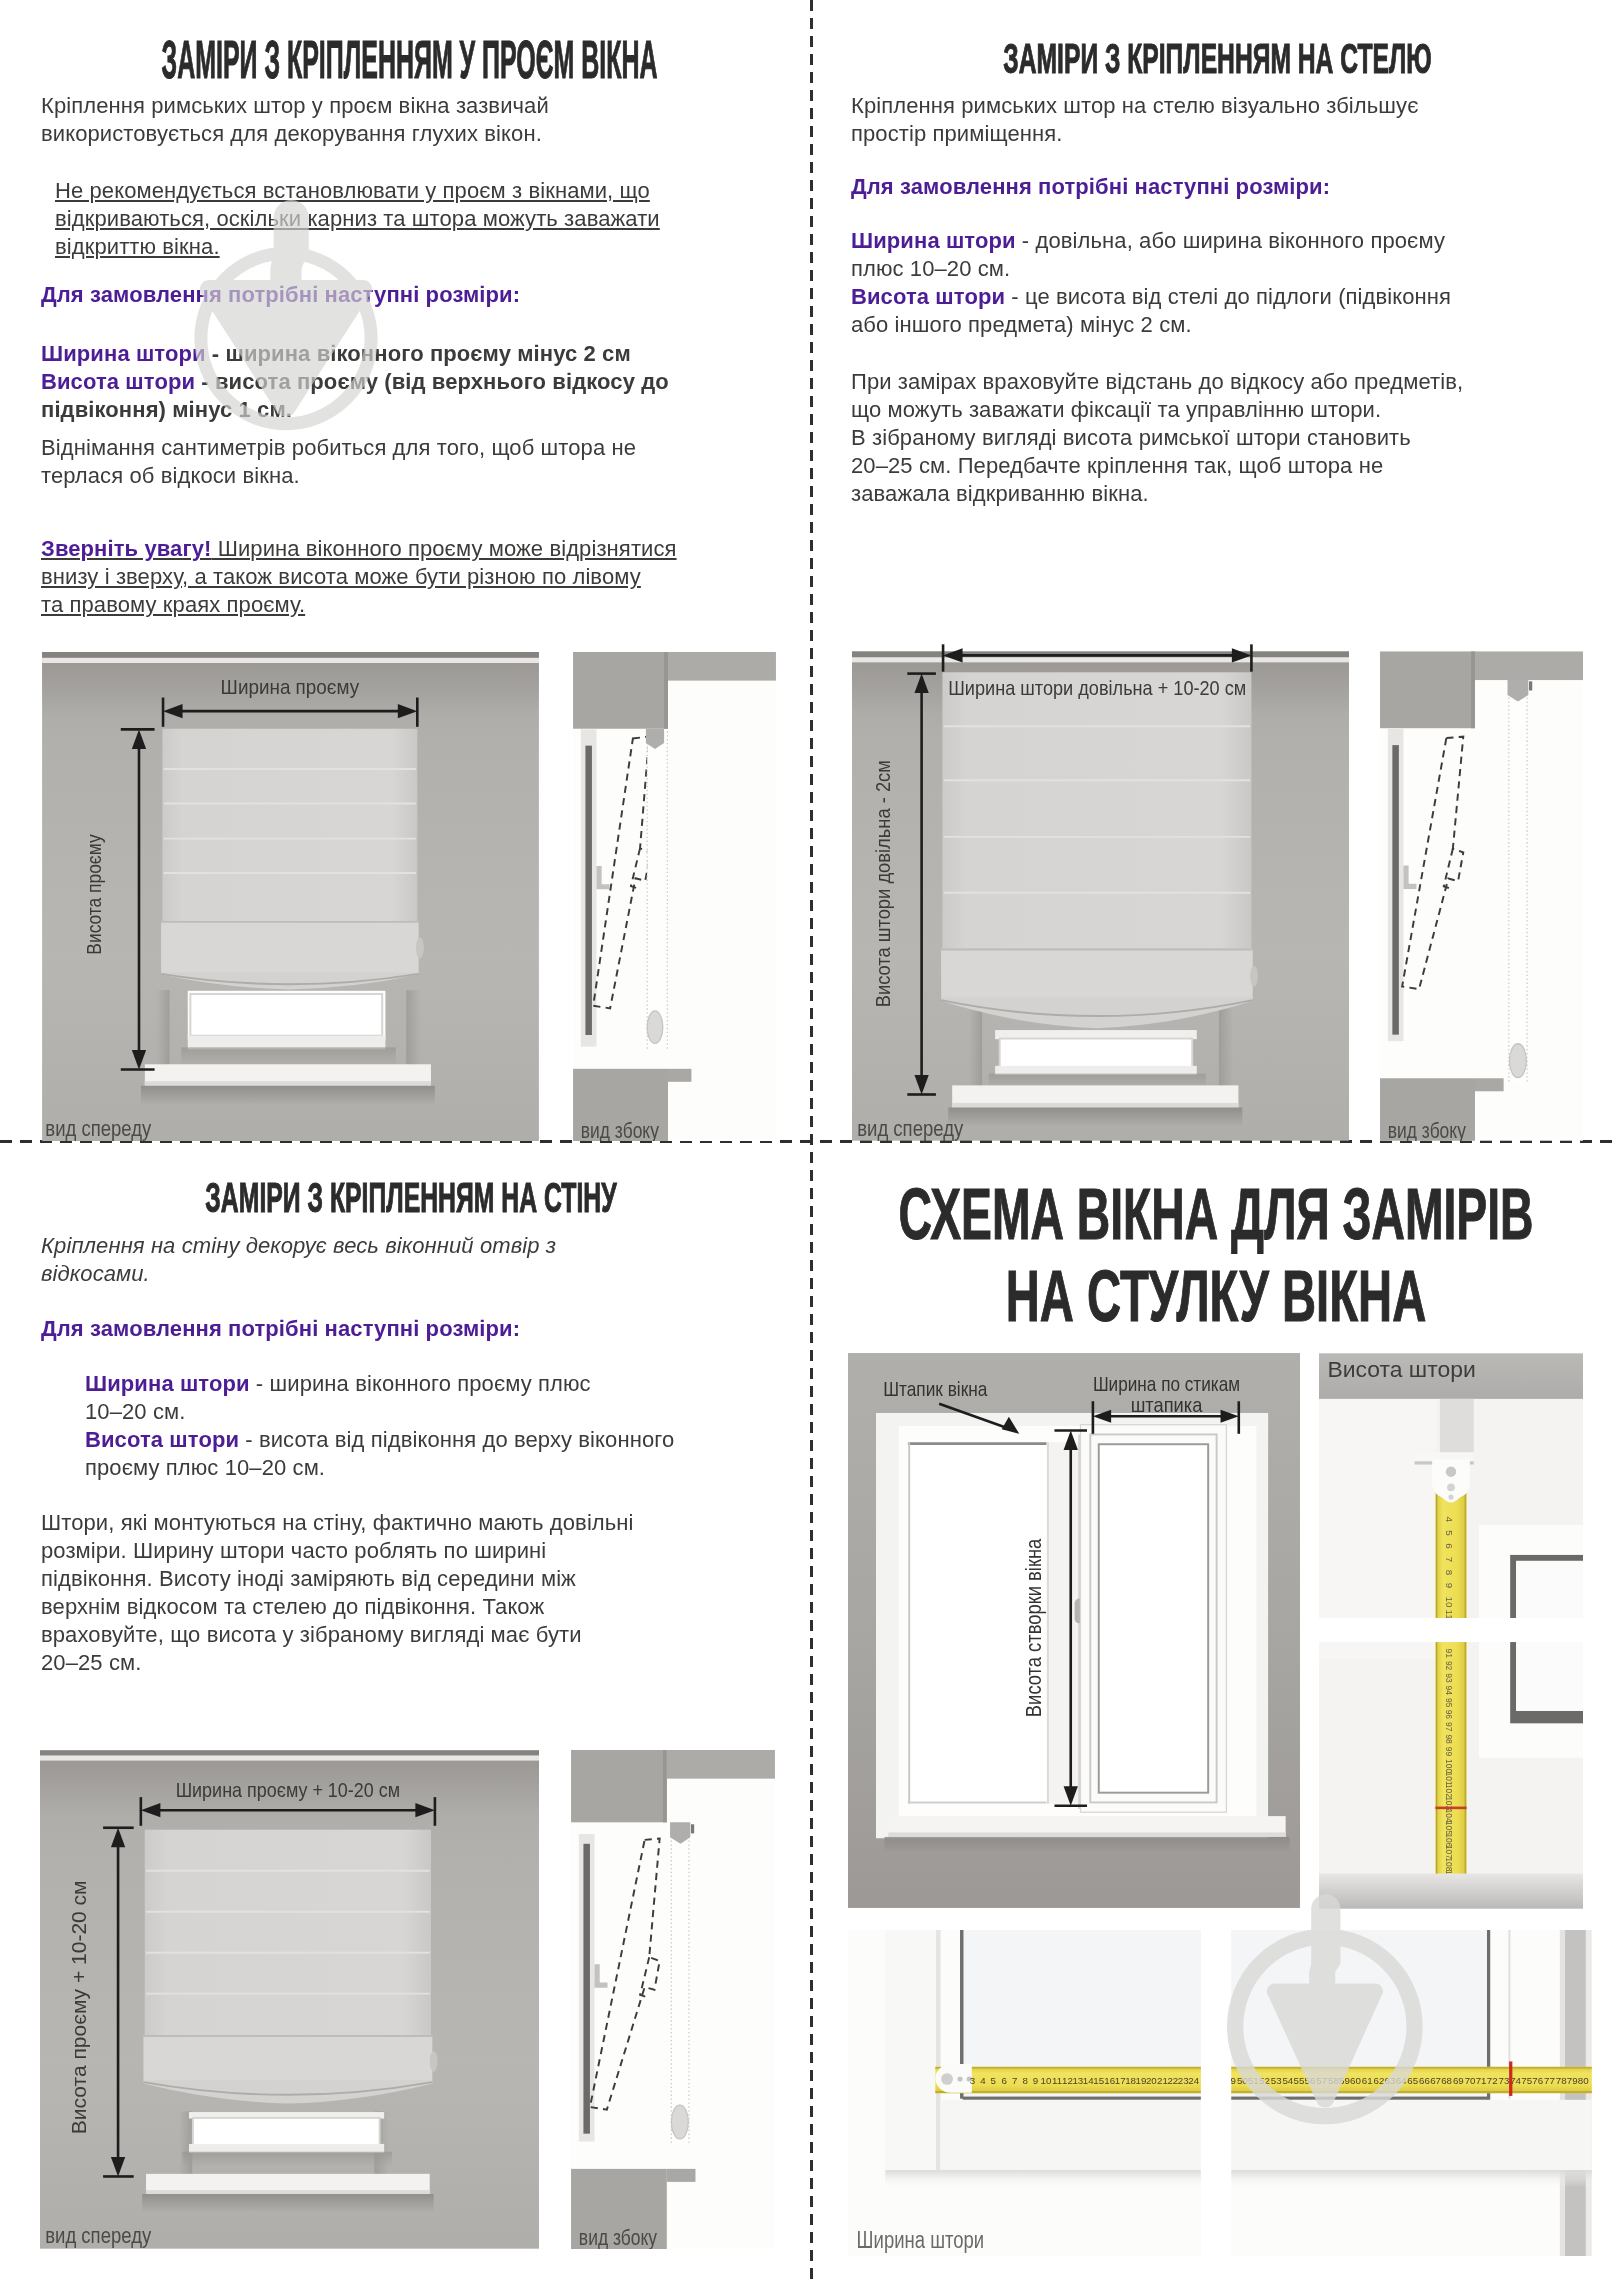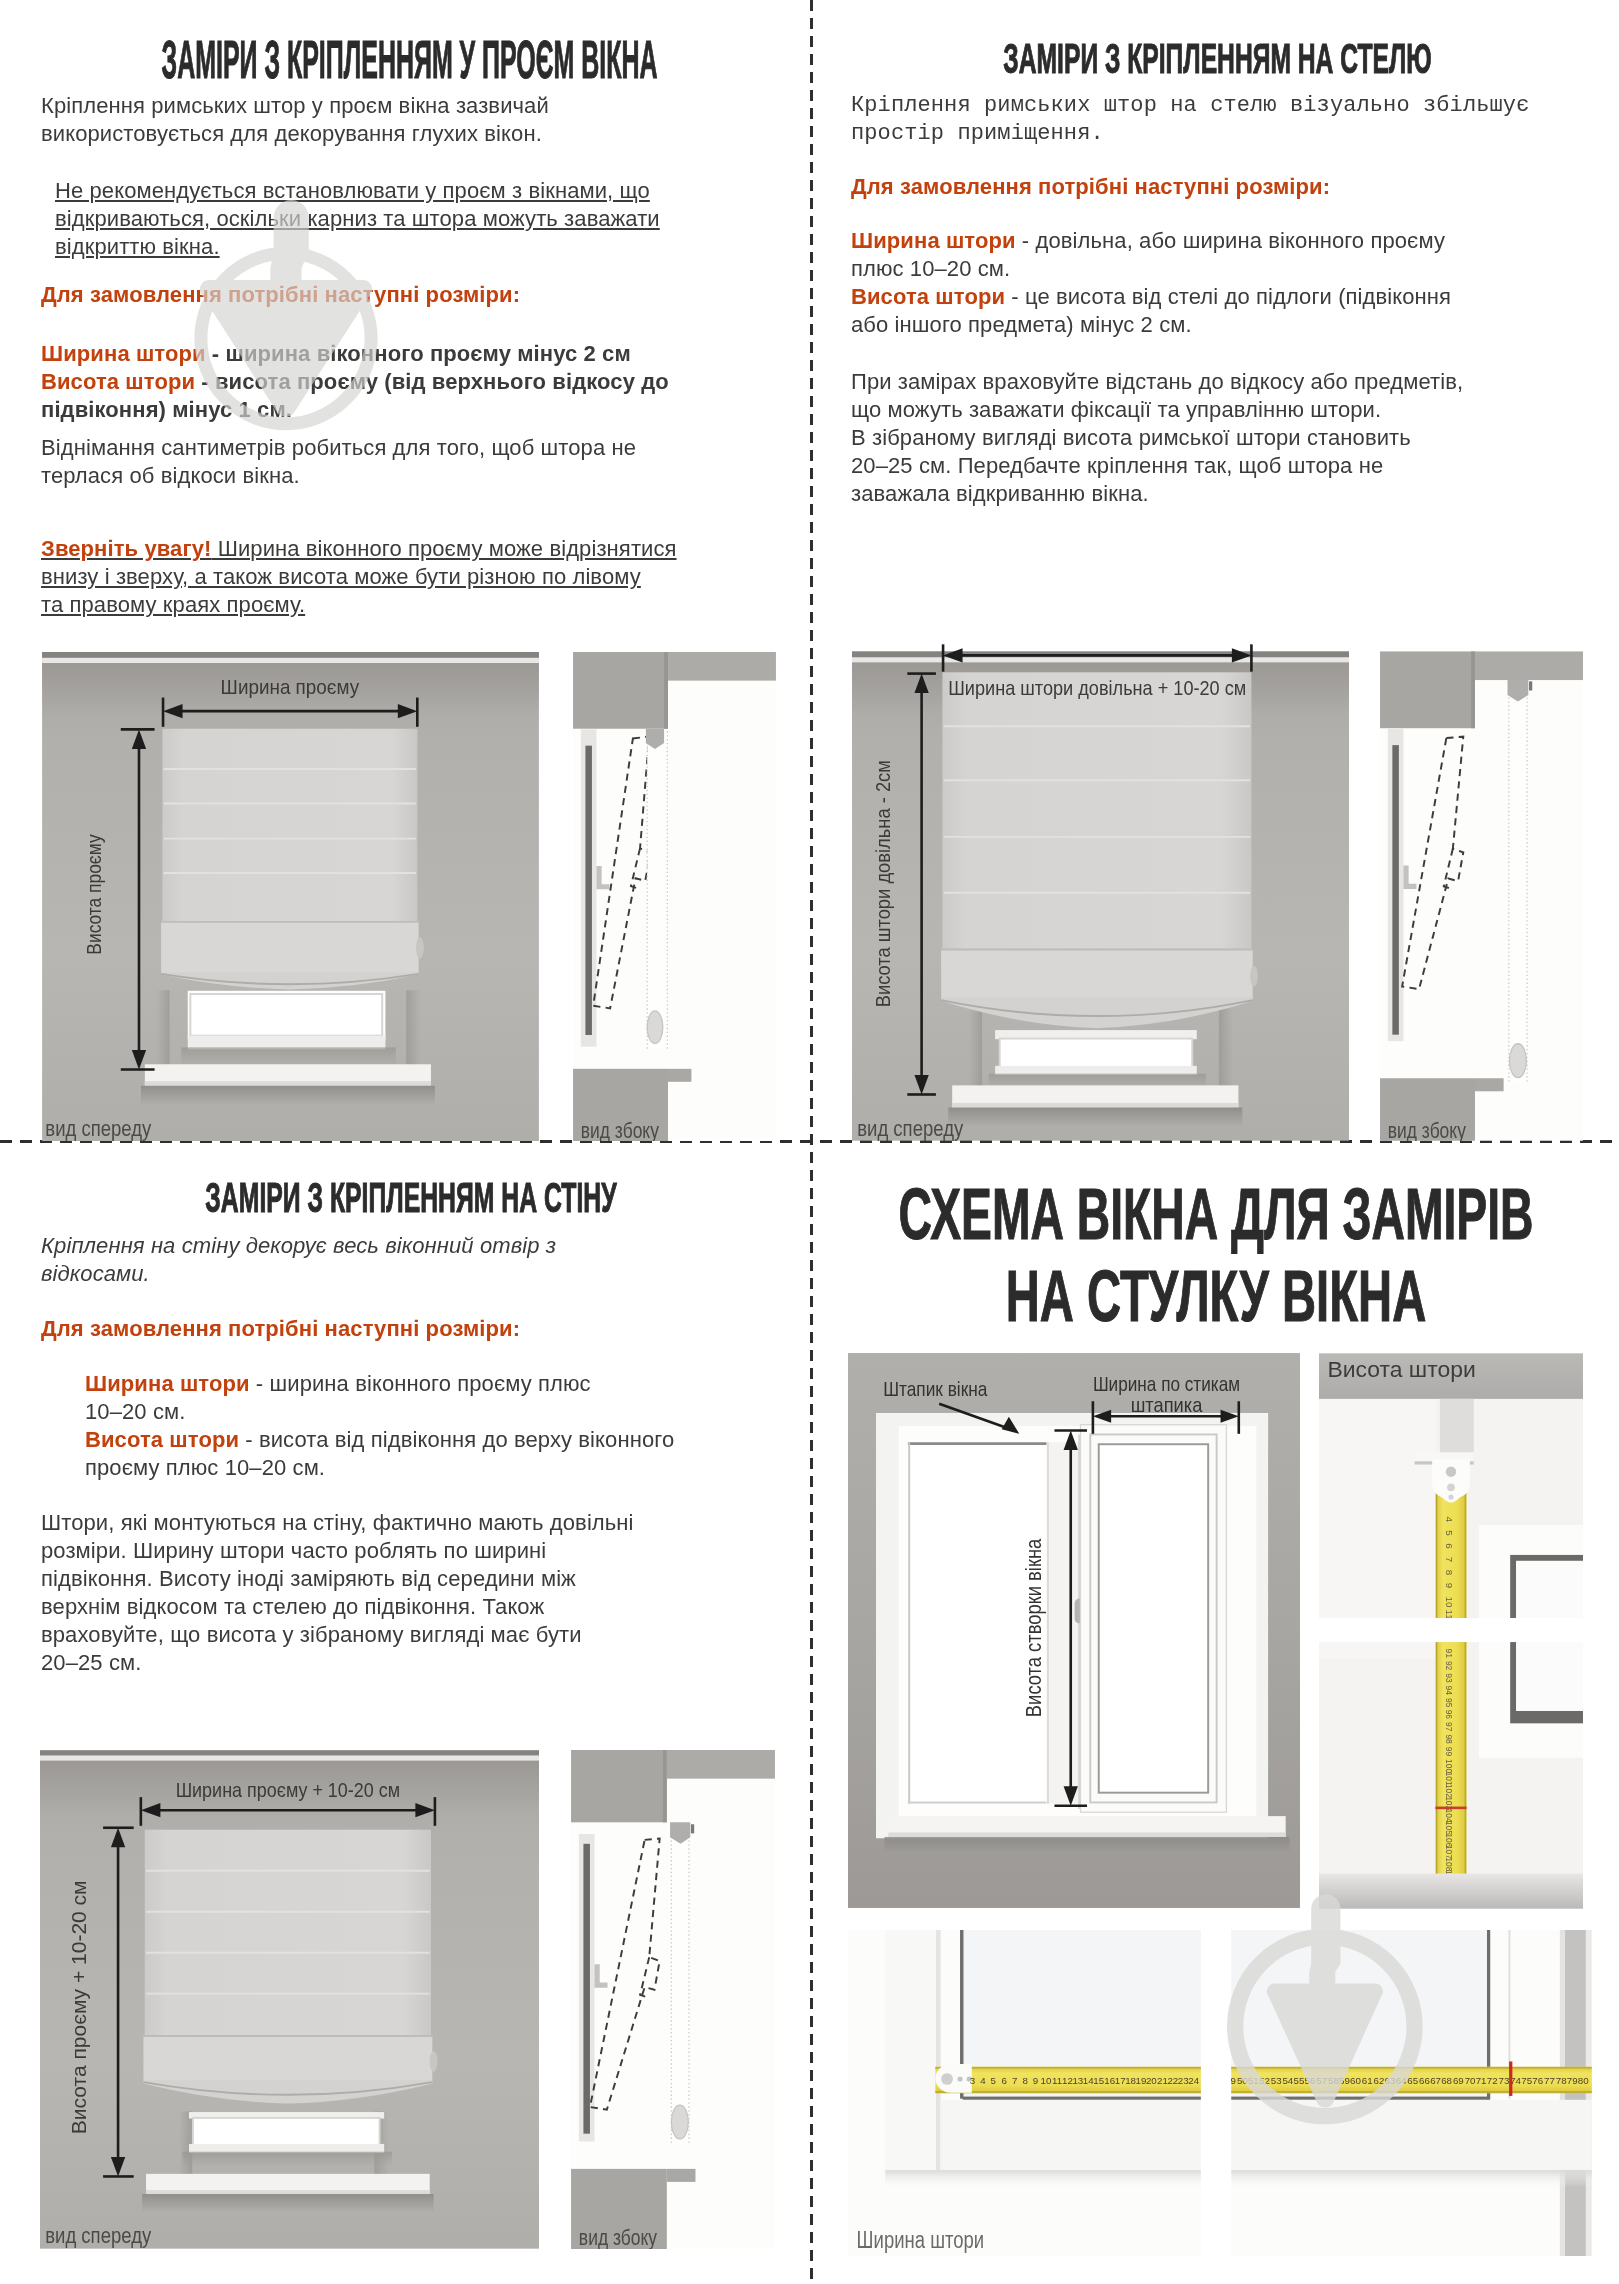--- a/index.html
+++ b/index.html
@@ -1,20 +1,20 @@
 <!DOCTYPE html>
 <html style="font-size:10.4px"><head>
 <meta charset="utf-8">
 <style>
   html,body{margin:0;padding:0;background:#ffffff;}
   body{width:1619px;height:2284px;position:relative;overflow:hidden;
        font-family:"Liberation Sans",sans-serif;}
   .abs{position:absolute;}
   .body{font-size:22px;line-height:28px;color:#3b3b3a;letter-spacing:0.1px;white-space:nowrap;}
-  .body b{color:#c2410c;}
+  .body b{color:#4c1d95;}
   svg text{font-family:"Liberation Sans",sans-serif;}
   .ttl{fill:#2b2b2b;font-weight:bold;stroke:#2b2b2b;stroke-width:1.6;paint-order:stroke;}
 </style>
 </head>
 <body>
 
 <div class="abs" style="left:810px;top:0;width:2.6px;height:2284px;background:repeating-linear-gradient(180deg,#2e2e2e 0 11px,transparent 11px 18px);"></div>
 
 <div class="abs" style="left:0;top:1140px;width:1619px;height:3.3px;background:repeating-linear-gradient(90deg,#2e2e2e 0 12.4px,transparent 12.4px 20px);"></div>
 
@@ -31,21 +31,21 @@
 <div class="abs body" style="left:41px;top:340px;font-weight:bold;"><b>Ширина штори</b> - ширина віконного проєму мінус 2 см<br><b>Висота штори</b> - висота проєму (від верхнього відкосу до<br>підвіконня) мінус 1 см.</div>
 
 <div class="abs body" style="left:41px;top:434px;">Віднімання сантиметрів робиться для того, щоб штора не<br>терлася об відкоси вікна.</div>
 
 <div class="abs body" style="left:41px;top:535px;text-decoration:underline;"><b>Зверніть увагу!</b> Ширина віконного проєму може відрізнятися<br>внизу і зверху, а також висота може бути різною по лівому<br>та правому краях проєму.</div>
 
 <svg class="abs" style="left:1002px;top:38px;" width="431" height="43" viewBox="0 0 662 66">
   <text class="ttl" x="331" y="53" font-size="66" text-anchor="middle" textLength="658" lengthAdjust="spacingAndGlyphs">ЗАМІРИ З КРІПЛЕННЯМ НА СТЕЛЮ</text>
 </svg>
 
-<div class="abs body" style="left:851px;top:92px;font-family:Liberation Mono, monospace;">Кріплення римських штор на стелю візуально збільшує<br>простір приміщення.</div>
+<div class="abs body" style="left:851px;top:92px;">Кріплення римських штор на стелю візуально збільшує<br>простір приміщення.</div>
 
 <div class="abs body" style="left:851px;top:173px;"><b>Для замовлення потрібні наступні розміри:</b></div>
 
 <div class="abs body" style="left:851px;top:227px;"><b>Ширина штори</b> - довільна, або ширина віконного проєму<br>плюс 10–20 см.<br><b>Висота штори</b> - це висота від стелі до підлоги (підвіконня<br>або іншого предмета) мінус 2 см.</div>
 
 <div class="abs body" style="left:851px;top:368px;">При замірах враховуйте відстань до відкосу або предметів,<br>що можуть заважати фіксації та управлінню штори.<br>В зібраному вигляді висота римської штори становить<br>20–25 см. Передбачте кріплення так, щоб штора не<br>заважала відкриванню вікна.</div>
 
 <svg class="abs" style="left:204px;top:1179px;" width="414" height="42" viewBox="0 0 636 64">
   <text class="ttl" x="318" y="51" font-size="64" text-anchor="middle" textLength="632" lengthAdjust="spacingAndGlyphs">ЗАМІРИ З КРІПЛЕННЯМ НА СТІНУ</text>
 </svg>

